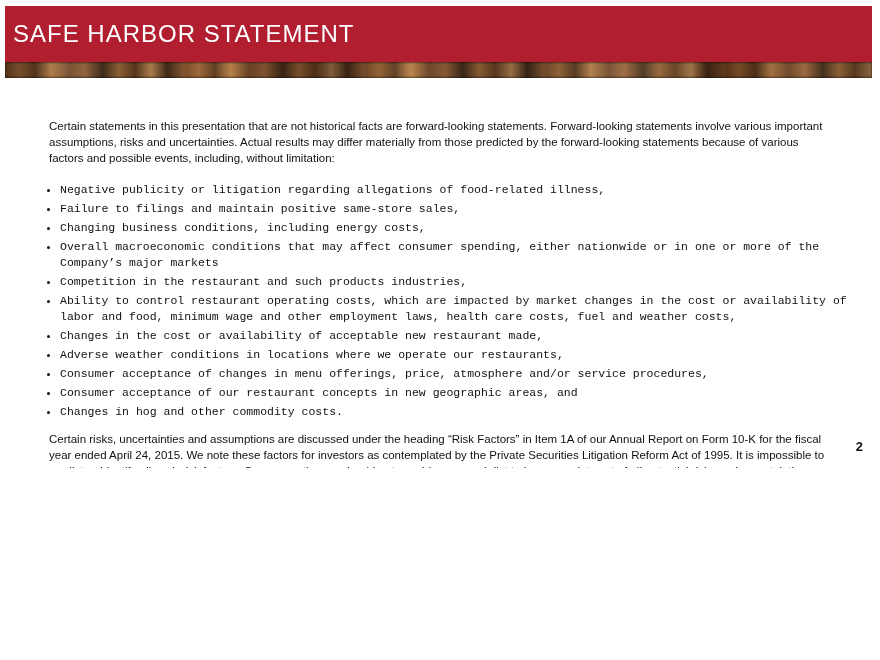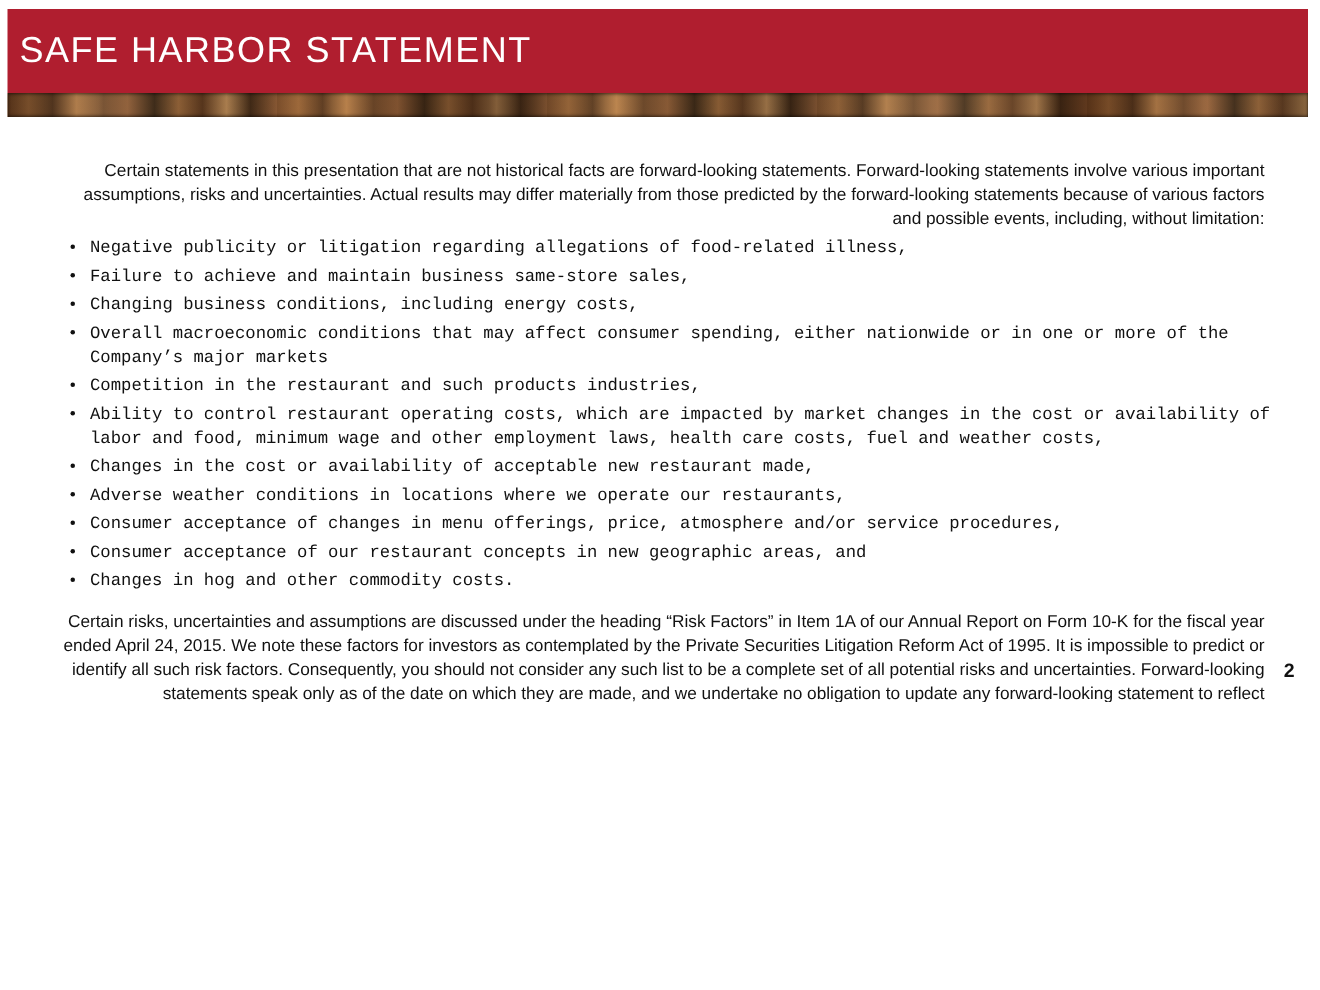--- a/index.html
+++ b/index.html
@@ -35,21 +35,21 @@
     box-shadow: inset 0 1px 2px rgba(0,0,0,.45), inset 0 -1px 2px rgba(0,0,0,.45);
   }
   .wood-top{position:absolute;left:5px;top:62px;width:867px;height:16px;}
   .wood-bottom{position:absolute;left:8px;top:578px;width:865px;height:16px;}
 
   
   .content{
     position:absolute;left:33px;top:102px;width:814px;
     font-size:11.5px;line-height:16px;color:#111111;
   }
-  .content p{margin:4px;text-align:right;}
+  .content p{margin:16px;}
   ul.risk-list{
     margin:2px 0 0 0;padding:0 0 0 27px;list-style:disc outside;font-family:Liberation Mono, monospace;
   }
   ul.risk-list li{margin:0 0 3px 0;}
   .note-paragraph{margin-top:11px !important;}
   .disclosure-paragraph{margin-top:11px !important;}
 
   
   .footer{
     position:absolute;left:22px;top:598px;height:54px;
@@ -106,21 +106,21 @@
 
   <div class="header-bar">
     <div class="slide-title">SAFE HARBOR STATEMENT</div>
   </div>
   <div class="wood wood-top"></div>
 
   <div class="content">
     <p>Certain statements in this presentation that are not historical facts are forward-looking statements.  Forward-looking statements involve various important assumptions, risks and uncertainties.  Actual results may differ materially from those predicted by the forward-looking statements because of various factors and possible events, including, without limitation:</p>
     <ul class="risk-list">
       <li>Negative publicity or litigation regarding allegations of food-related illness,</li>
-      <li>Failure to achieve and maintain business same-store sales,</li>
+      <li>Failure to filings and maintain positive same-store sales,</li>
       <li>Changing business conditions, including energy costs,</li>
       <li>Overall macroeconomic conditions that may affect consumer spending, either nationwide or in one or more of the Company’s major markets</li>
       <li>Competition in the restaurant and such products industries,</li>
       <li>Ability to control restaurant operating costs, which are impacted by market changes in the cost or availability of labor and food, minimum wage and other employment laws, health care costs, fuel and weather costs,</li>
       <li>Changes in the cost or availability of acceptable new restaurant made,</li>
       <li>Adverse weather conditions in locations where we operate our restaurants,</li>
       <li>Consumer acceptance of changes in menu offerings, price, atmosphere and/or service procedures,</li>
       <li>Consumer acceptance of our restaurant concepts in new geographic areas, and</li>
       <li>Changes in hog and other commodity costs.</li>
     </ul>

